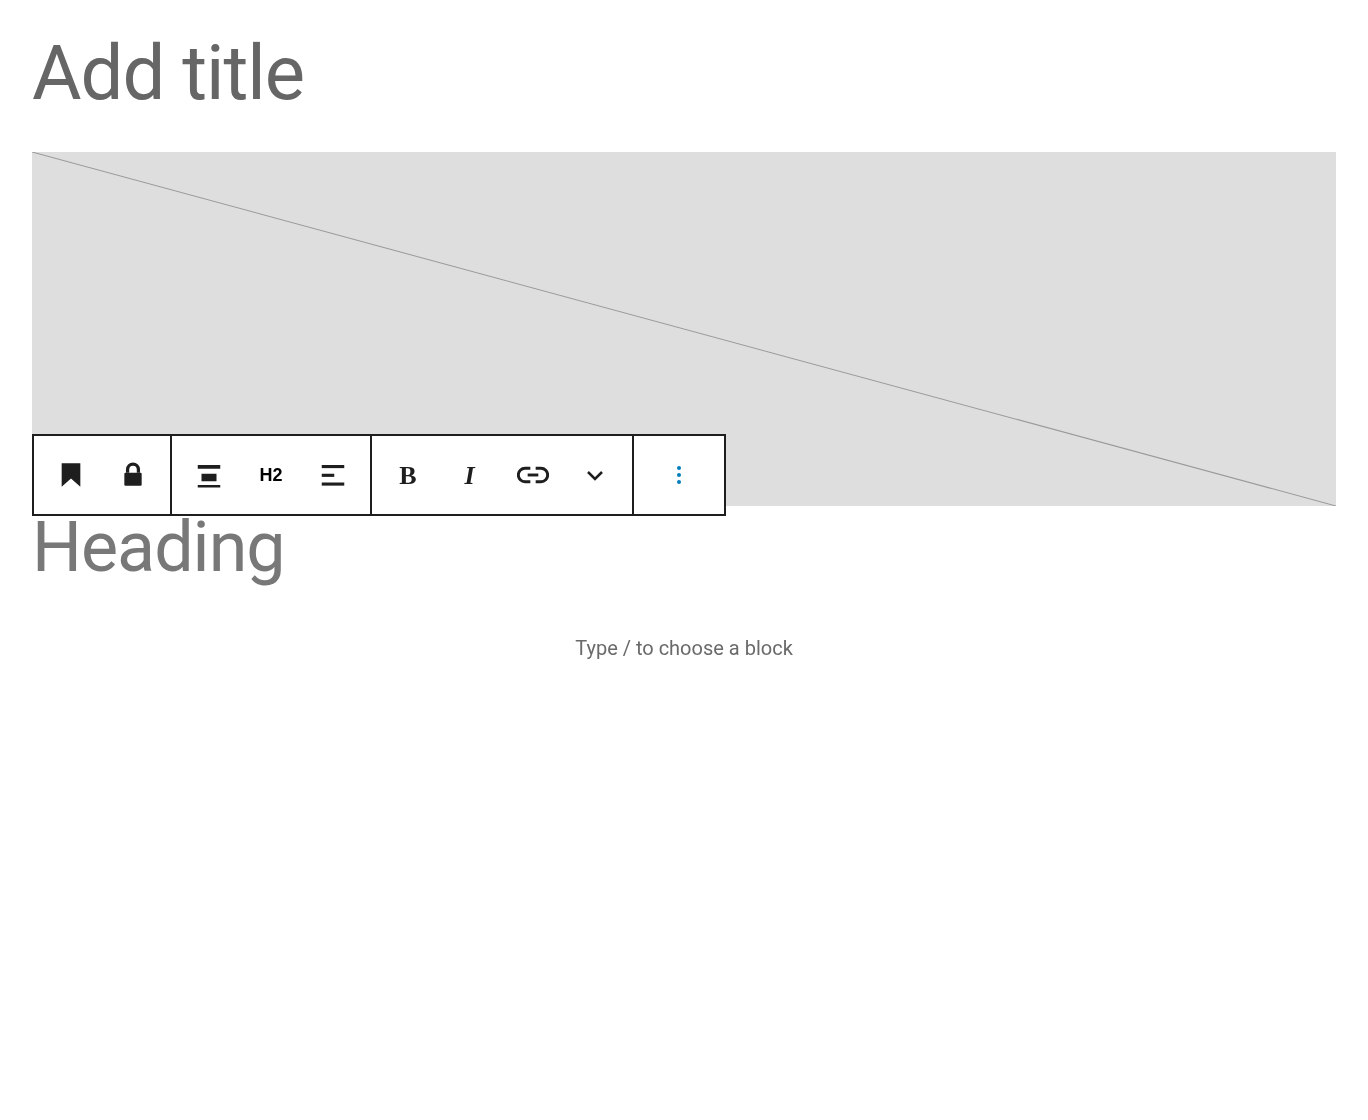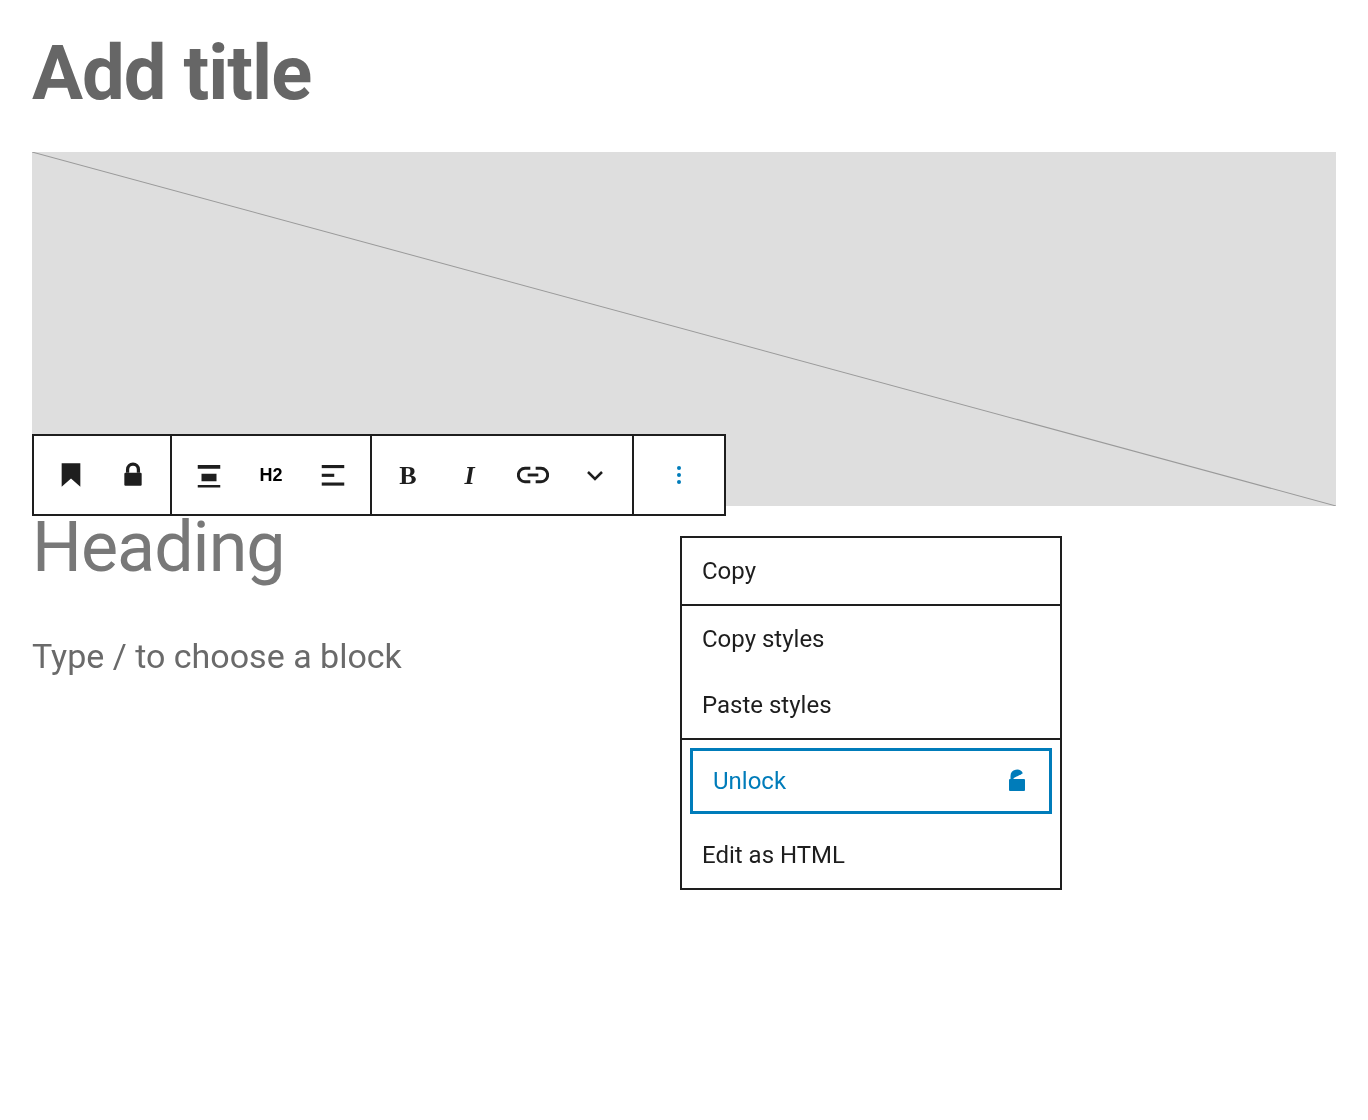--- a/index.html
+++ b/index.html
@@ -1,21 +1,21 @@
 <!DOCTYPE html>
 <html><head>
 <meta charset="utf-8">
 <style>
   * { box-sizing: border-box; margin: 0; padding: 0; }
   html, body { width: 1368px; height: 1120px; background: #fff; font-family: -apple-system, BlinkMacSystemFont, "Segoe UI", Roboto, Helvetica, Arial, sans-serif; }
   .editor { padding: 28px 32px; position: relative; }
 
   .title-input {
     font-size: 76px;
-    font-weight: 700;
+    font-weight: 400;
     color: #666;
     width: 100%;
     letter-spacing: -1px;
   }
 
   .image-block {
     margin-top: 34px;
     height: 354px;
     background: #dedede;
     position: relative;
@@ -52,22 +52,23 @@
   .h2-label { font-size: 18px; font-weight: 700; font-family: inherit; }
 
   .heading-block {
     font-size: 70px;
     font-weight: 400;
     color: #787878;
     letter-spacing: -1px;
   }
   .paragraph-block {
     margin-top: 48px;
-    font-size: 34px;
+    font-size: 20px;
     color: #6a6a6a;
+    text-align: center;
   }
 
   .dropdown {
     position: absolute;
     top: 536px;
     left: 680px;
     width: 382px;
     background: #fff;
     border: 2px solid #1e1e1e;
   }
@@ -174,37 +175,14 @@
         </svg>
       </button>
     </div>
 
   </div>
 
   <div class="heading-block">Heading</div>
 
   <div class="paragraph-block">Type / to choose a block</div>
 
-  <div class="dropdown">
-    <div class="ditem">
-      <span>Copy</span>
-    </div>
-    <div class="ddivider"></div>
-    <div class="ditem">
-      <span>Copy styles</span>
-    </div>
-    <div class="ditem">
-      <span>Paste styles</span>
-    </div>
-    <div class="ddivider"></div>
-    <div class="ditem highlight">
-      <span>Unlock</span>
-      <svg width="24" height="24" viewBox="0 0 24 24">
-        <path d="M7 10 V7 a5 5 0 0 1 9.5 -2" fill="none" stroke="#007cba" stroke-width="3"></path>
-        <rect x="4" y="10" width="16" height="12" rx="1" fill="#007cba"></rect>
-      </svg>
-    </div>
-    <div class="ditem">
-      <span>Edit as HTML</span>
-    </div>
-  </div>
 
 </div>
 
 </body></html>

